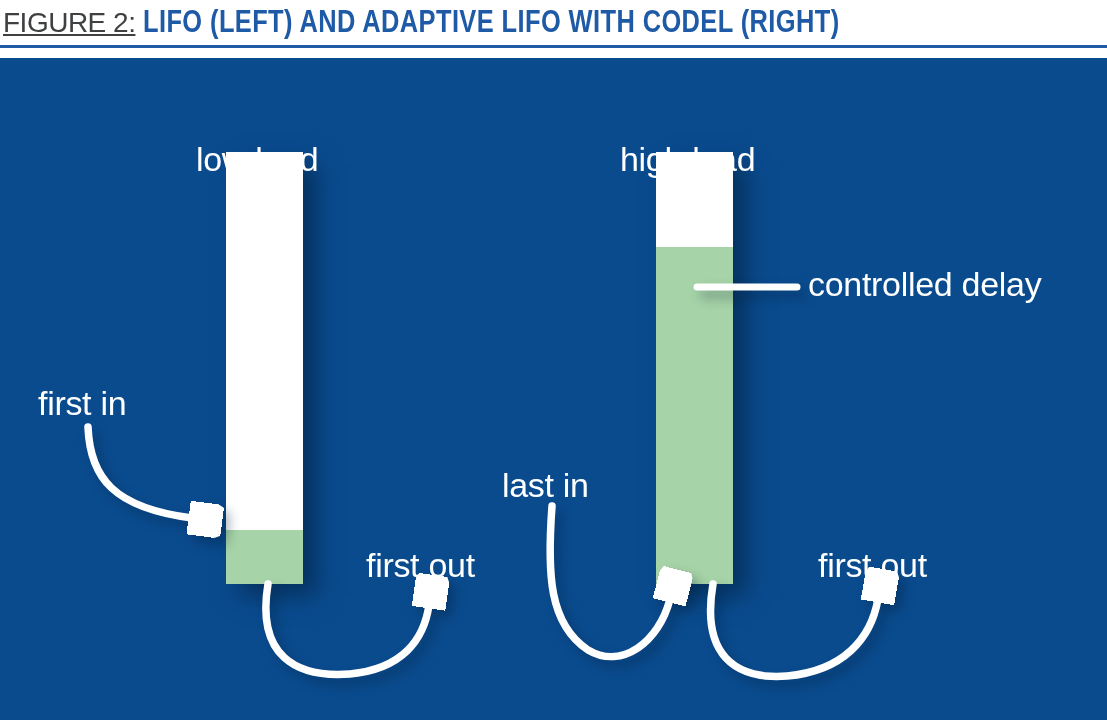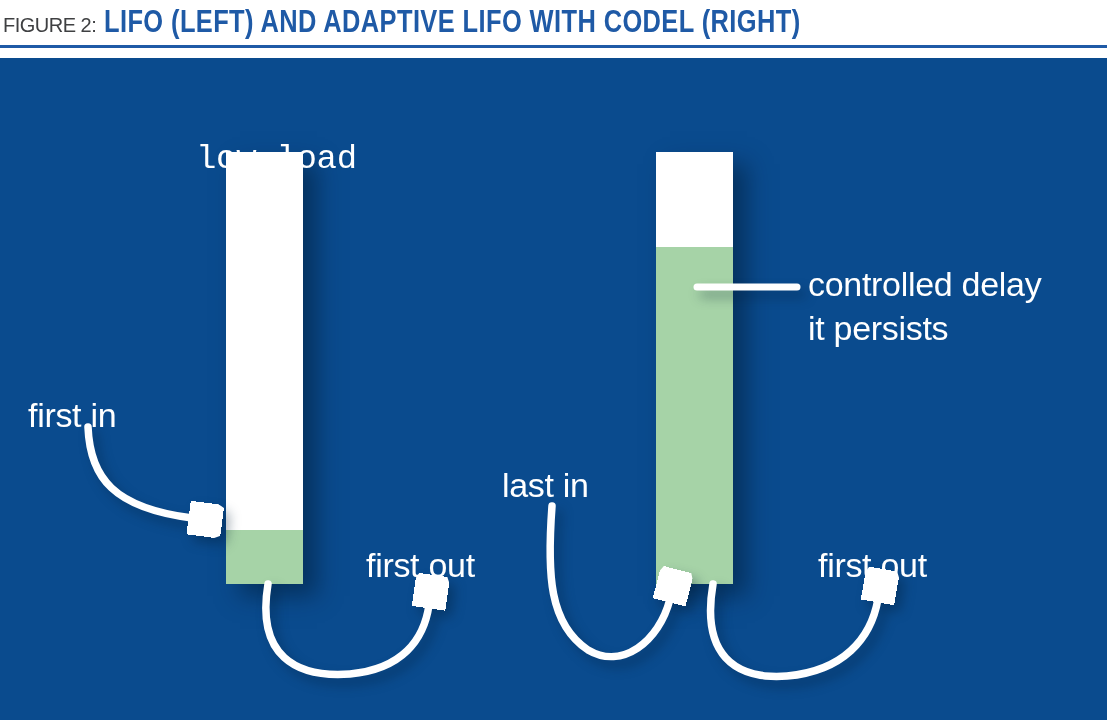--- a/index.html
+++ b/index.html
@@ -17,24 +17,25 @@
   }
 
   
   .fig-header {
     position: absolute;
     top: 4px;
     left: 3px;
     white-space: nowrap;
   }
   .fig-label {
-    font-size: 20px;
+    font-size: 28px;
     letter-spacing: -0.5px;
     color: var(--label-gray, #3f4042);
     vertical-align: baseline;
+    text-decoration: underline;
   }
   .fig-title {
     display: inline-block;
     margin-left: 8px;
     font-size: 31px;
     font-weight: bold;
     letter-spacing: 0.5px;
     color: var(--title-blue, #1f5aa6);
     transform: scaleX(0.82);
     transform-origin: 0 70%;
@@ -93,23 +94,23 @@
   .arrows path.leader { stroke-width: 7; }
 
   
   .flow-label {
     position: absolute;
     color: #ffffff;
     font-size: 34px;
     white-space: nowrap;
     letter-spacing: -0.3px;
   }
-  .lbl-low-load   { left: 196px; top: 82px; font-family: Liberation Mono, monospace;  }
+  .lbl-low-load   { left: 196px; top: 82px;  }
   .lbl-high-load  { left: 620px; top: 82px;  }
-  .lbl-first-in   { left: 28px;  top: 326px; margin-top: 12px; }
+  .lbl-first-in   { left: 38px;  top: 326px; }
   .lbl-first-out-left  { left: 366px; top: 488px; }
   .lbl-last-in    { left: 502px; top: 408px; }
   .lbl-first-out-right { left: 818px; top: 488px; }
   .annotation {
     position: absolute;
     left: 808px;
     top: 204px;
     color: #ffffff;
     font-size: 34px;
     line-height: 44px;
@@ -144,24 +145,24 @@
         </marker>
       </defs>
       <path class="leader" d="M697 229 L797 229"></path>
       <path d="M88 369 C90 420, 114 450, 192 460" marker-end="url(#ah)"></path>
       <path d="M268 526 C256 598, 296 620, 350 616 C402 611, 424 582, 429 547" marker-end="url(#ah)"></path>
       <path d="M552 448 C547 516, 549 566, 588 592 C622 612, 659 584, 670 541" marker-end="url(#ah)"></path>
       <path d="M713 526 C701 596, 734 622, 787 618 C843 613, 871 581, 878 541" marker-end="url(#ah)"></path>
     </svg>
 
     <div class="flow-label lbl-low-load">low load</div>
+    <div class="flow-label lbl-high-load">high load</div>
     <div class="flow-label lbl-first-in">first in</div>
     <div class="flow-label lbl-first-out-left">first out</div>
     <div class="flow-label lbl-last-in">last in</div>
     <div class="flow-label lbl-first-out-right">first out</div>
 
     <div class="annotation">
       <div>controlled delay</div>
-      <div>it persists</div>
     </div>
 
   </div>
 </div>
 
 </body></html>

